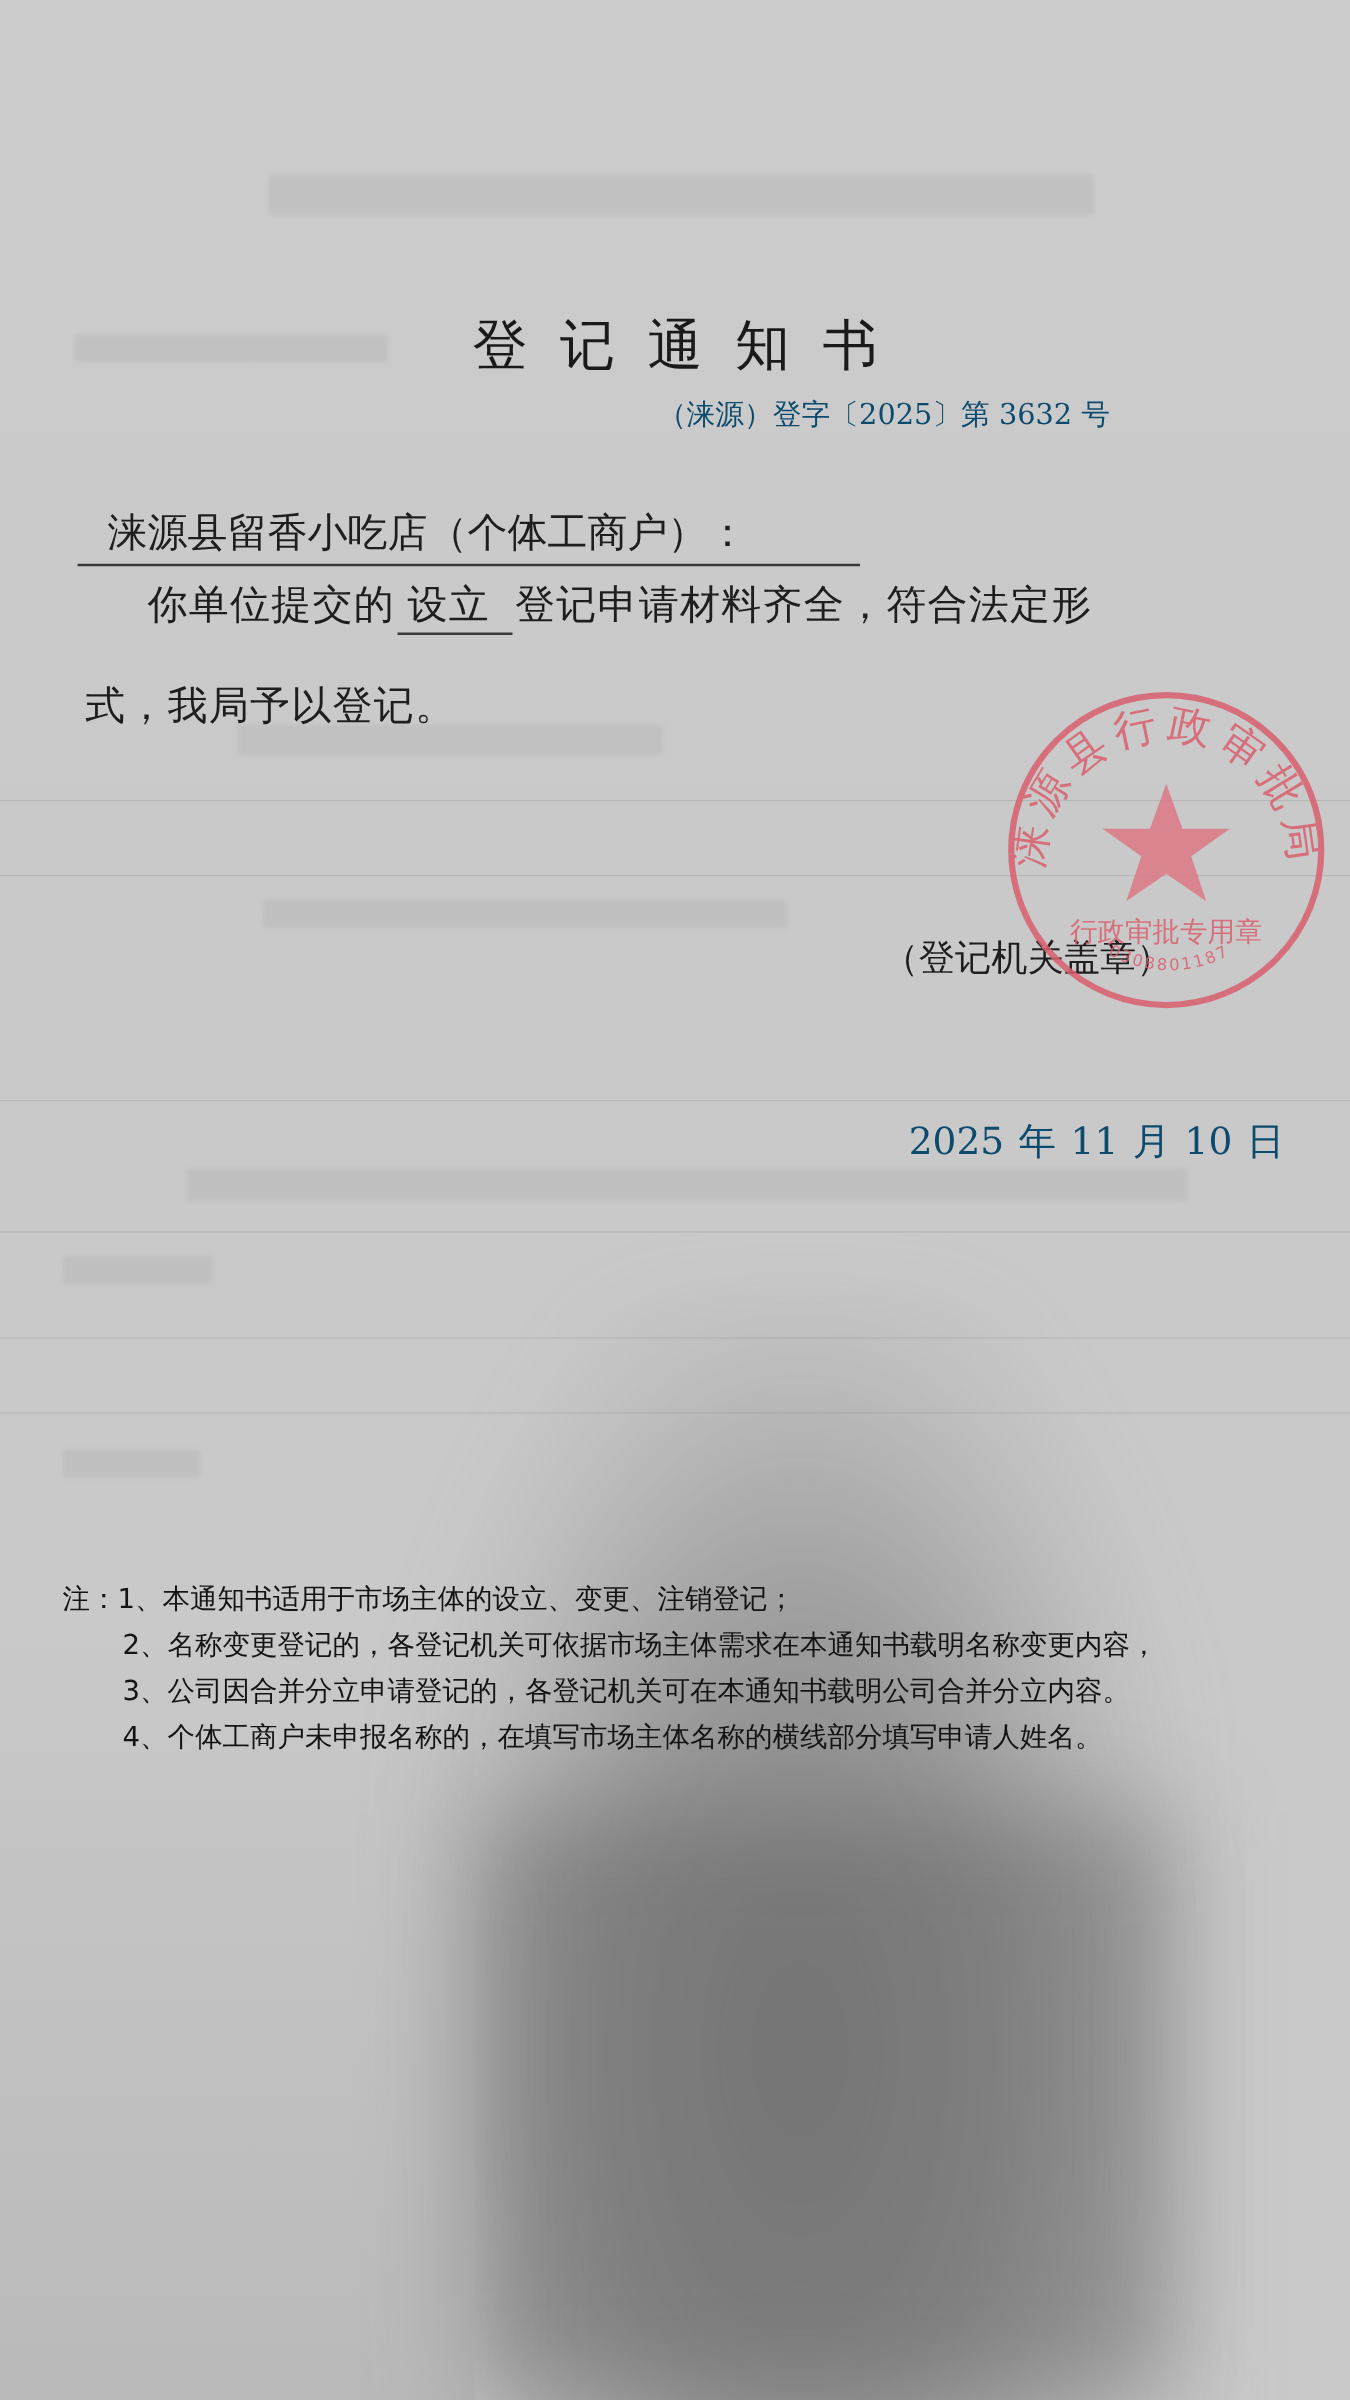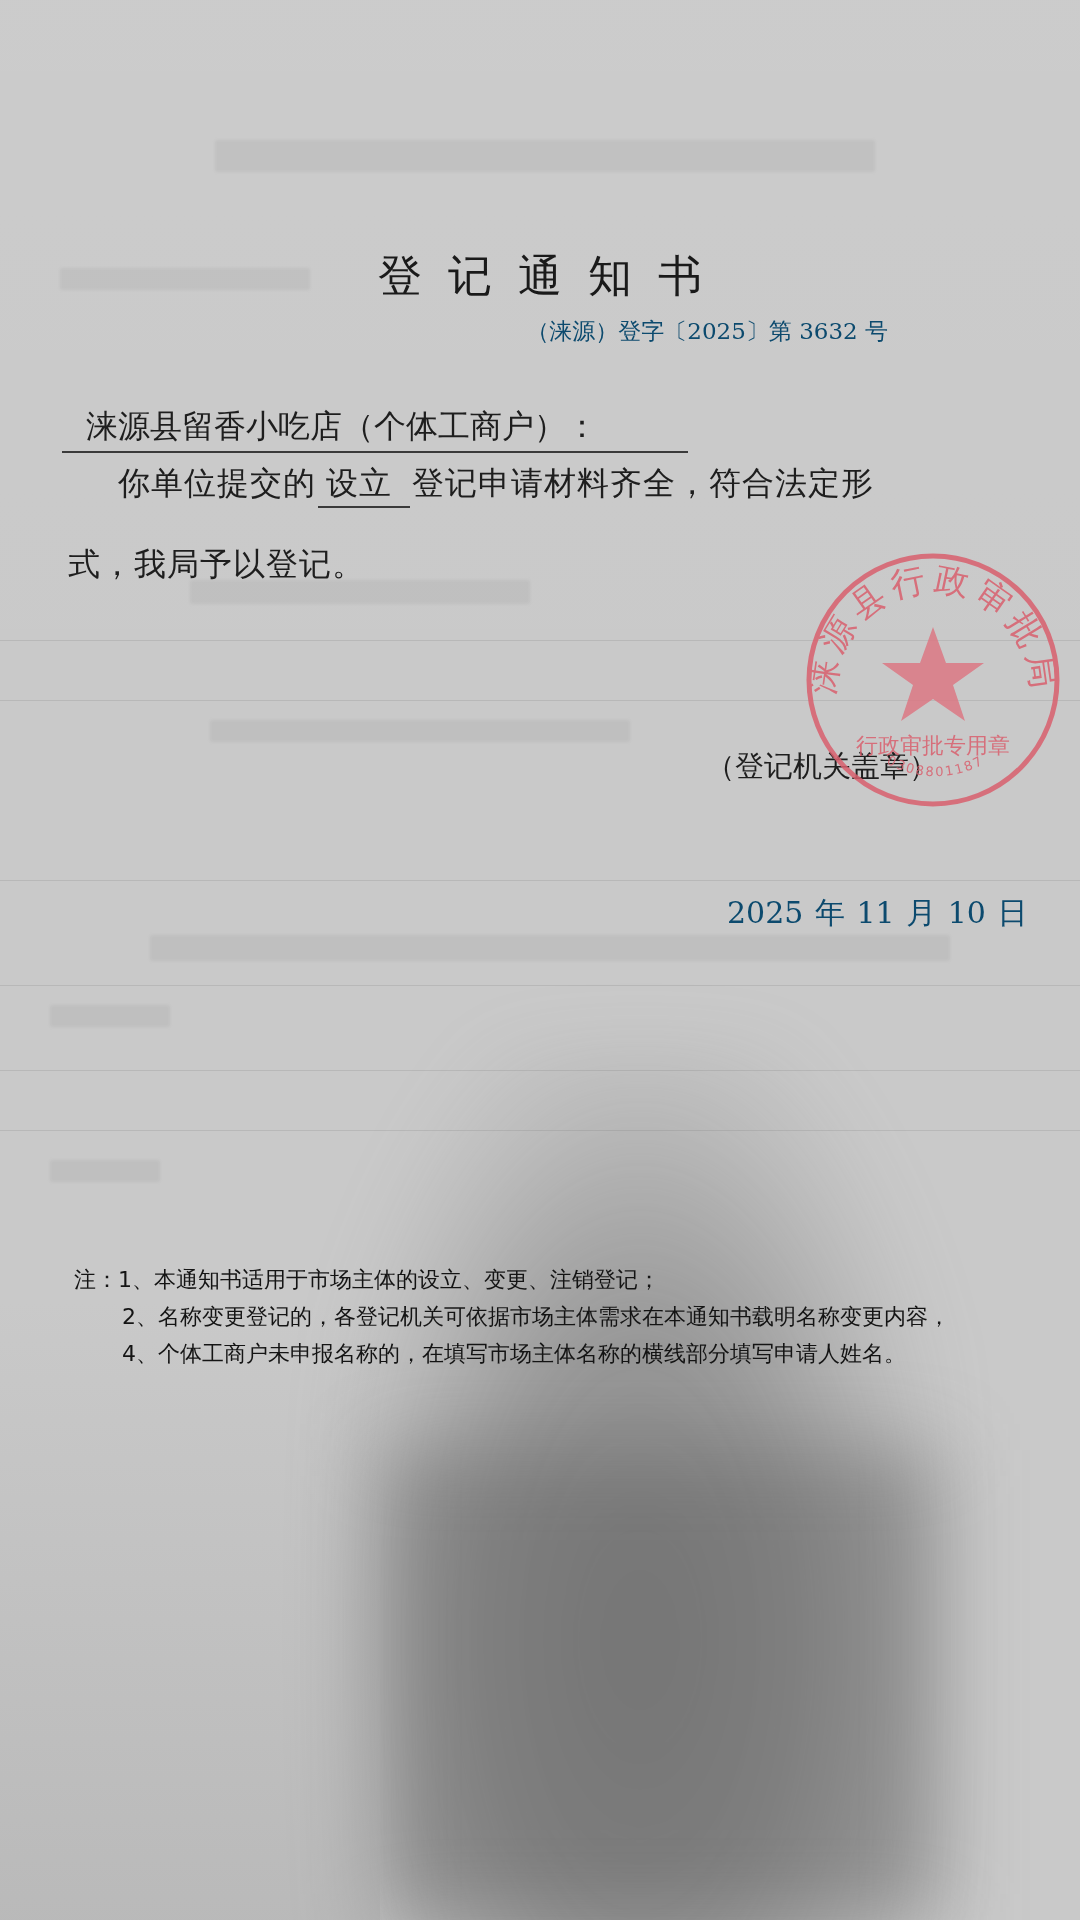--- a/index.html
+++ b/index.html
@@ -141,21 +141,21 @@
     .notes {
       position: absolute;
       left: 50px;
       top: 1261px;
       width: 1010px;
       font-size: 22px;
       color: #141414;
       line-height: 37px;
       font-family: "DejaVu Sans", "Liberation Sans", sans-serif;
     }
-    .note { white-space: nowrap; margin-left: 24px; }
+    .note { white-space: nowrap; }
     .note.indent { padding-left: 48px; }
   </style>
 </head>
 <body>
 
 <div class="paper"></div>
 
 <div class="ghost" style="left:215px;top:140px;width:660px;height:32px;"></div>
 <div class="ghost" style="left:60px;top:268px;width:250px;height:22px;"></div>
 <div class="ghost" style="left:190px;top:580px;width:340px;height:24px;"></div>
@@ -203,14 +203,15 @@
   <text font-family="DejaVu Sans, sans-serif" font-size="13" fill="#d9606e" letter-spacing="2">
     <textPath href="#arcBottom" startOffset="50%" text-anchor="middle">0308801187</textPath>
   </text>
 </svg>
 
 <div class="date">2025 年 11 月 10 日</div>
 
 <div class="notes">
   <div class="note">注：1、本通知书适用于市场主体的设立、变更、注销登记；</div>
   <div class="note indent">2、名称变更登记的，各登记机关可依据市场主体需求在本通知书载明名称变更内容，</div>
+  <div class="note indent">3、公司因合并分立申请登记的，各登记机关可在本通知书载明公司合并分立内容。</div>
   <div class="note indent">4、个体工商户未申报名称的，在填写市场主体名称的横线部分填写申请人姓名。</div>
 </div>
 
 </body></html>

